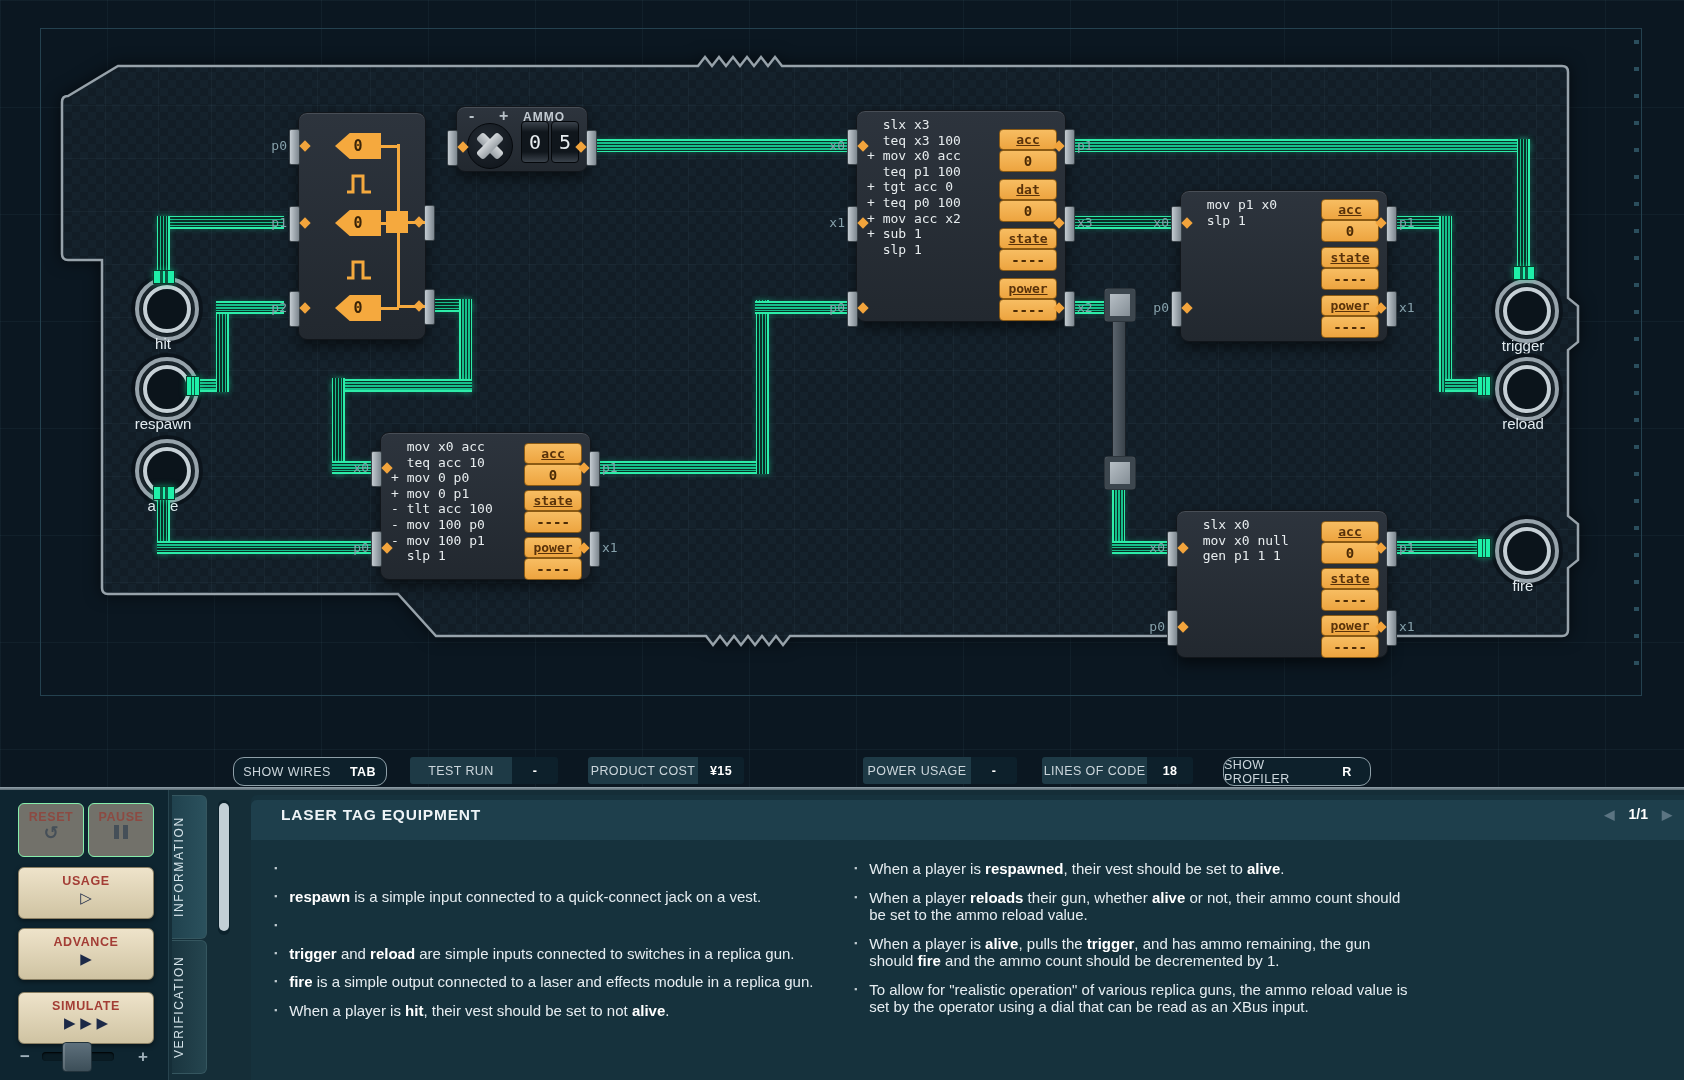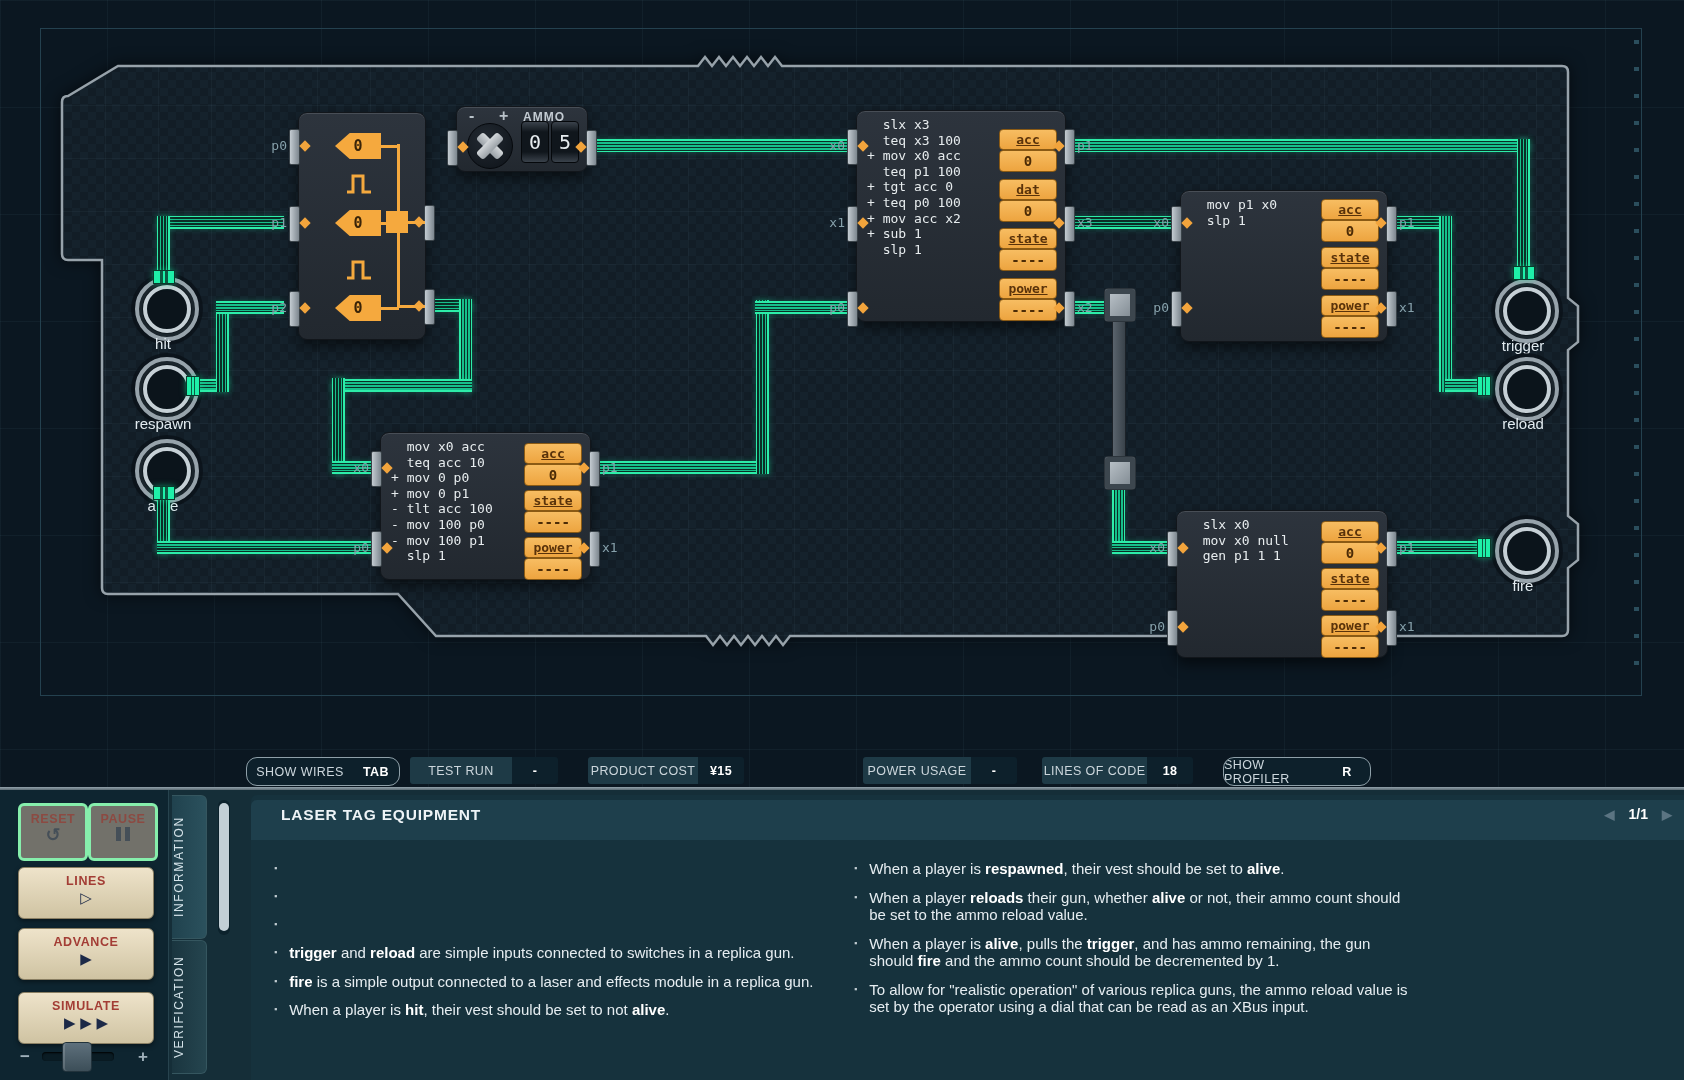--- a/index.html
+++ b/index.html
@@ -74,21 +74,21 @@
        background:linear-gradient(180deg,#93a2ab,#5c6b74);}
   
   .bpanel{position:absolute;left:0;top:790px;width:1684px;height:290px;background:#152e38;}
   .ctrl{position:absolute;left:0;top:790px;width:168px;height:290px;background:#0e2530;border-right:1px solid #27434e;}
   .btn{position:absolute;left:18px;width:134px;height:50px;border-radius:6px;text-align:center;
        background:linear-gradient(180deg,#eee3ca,#cfc3a2);border:1px solid #8a7f63;
        box-shadow:0 2px 5px rgba(0,0,0,.45);cursor:pointer;}
   .btn .blabel{display:block;margin-top:6px;font:bold 12.5px "Liberation Sans",sans-serif;
        letter-spacing:.6px;color:#a33d35;}
   .btn .bicon{display:block;margin-top:1px;font:15px "DejaVu Sans",sans-serif;color:#1c2947;}
-  .btn.half{width:64px;height:52px;background:#72716a;border:3px solid #86efac;box-shadow:none;}
+  .btn.half{width:64px;height:52px;background:#72716a;border:1px solid #86efac;box-shadow:none;}
   .btn.half .blabel{color:#8c4a42;}
   .btn.half .bicon{color:#454f58;font-size:18px;font-weight:bold;margin-top:-2px;}
   .pbar{display:inline-block;width:5px;height:14px;background:#454f58;margin:0 2px;}
   .slider-minus,.slider-plus{position:absolute;font:bold 17px "Liberation Sans",sans-serif;color:#9fb0ba;}
   .slider-track{position:absolute;left:42px;top:1052px;width:72px;height:9px;border-radius:4px;
        background:#0a1c24;box-shadow:inset 0 1px 2px #000;}
   .slider-handle{position:absolute;left:62px;top:1042px;width:28px;height:28px;border-radius:4px;
        background:linear-gradient(180deg,#5e707c,#3c4e58);border:1px solid #22333c;
        box-shadow:inset 2px 0 0 rgba(255,255,255,.15);}
   .vtab{position:absolute;left:172px;width:34px;
@@ -337,21 +337,21 @@
         <div class="wheel" style="left: 64px; top: 14px;">0</div>
         <div class="wheel" style="left: 94px; top: 14px;">5</div>
         <div class="pin l" style="top: 23px; left: -10px;"></div>
         <div class="diamond" style="top: 36px; left: 2px;"></div>
         <div class="pin r" style="top: 23px; right: -10px;"></div>
         <div class="diamond" style="top: 36px; right: 2px;"></div>
       </div>
     </div>
 
   <div id="statusbar-layer">
-      <div class="stat boxed" style="left: 246px; top: 757px; width: 152px;">
+      <div class="stat boxed" style="left: 233px; top: 757px; width: 152px;">
         <span class="lbl">SHOW WIRES</span>
         <span class="val">TAB</span>
       </div>
       <div class="stat" style="left: 410px; top: 757px; width: 148px;">
         <span class="lbl">TEST RUN</span>
         <span class="val">-</span>
       </div>
       <div class="stat" style="left: 588px; top: 757px; width: 156px;">
         <span class="lbl">PRODUCT COST</span>
         <span class="val">¥15</span>
@@ -376,21 +376,21 @@
 
   <div class="btn half" style="left:18px;top:803px;">
     <span class="blabel">RESET</span>
     <span class="bicon">↺</span>
   </div>
   <div class="btn half" style="left:88px;top:803px;">
     <span class="blabel">PAUSE</span>
     <span class="bicon"><span class="pbar"></span><span class="pbar"></span></span>
   </div>
   <div class="btn" style="top:867px;">
-    <span class="blabel">LINES</span>
+    <span class="blabel">USAGE</span>
     <span class="bicon">▷</span>
   </div>
   <div class="btn" style="top:928px;">
     <span class="blabel">ADVANCE</span>
     <span class="bicon">▶</span>
   </div>
   <div class="btn" style="top:992px;">
     <span class="blabel">SIMULATE</span>
     <span class="bicon">▶ ▶ ▶</span>
   </div>
@@ -411,20 +411,21 @@
       <span class="arr">◀</span>
       <span>1/1</span>
       <span class="arr">▶</span>
     </div>
     <div class="col left" id="col-left">
         <div class="bullet-item">
           <div class="sq">▪</div>
         </div>
         <div class="bullet-item">
           <div class="sq">▪</div>
+          <div class="btxt"><b>respawn</b><span> is a simple input connected to a quick-connect jack on a vest.</span></div>
         </div>
         <div class="bullet-item">
           <div class="sq">▪</div>
         </div>
         <div class="bullet-item">
           <div class="sq">▪</div>
           <div class="btxt"><b>trigger</b><span> and </span><b>reload</b><span> are simple inputs connected to switches in a replica gun.</span></div>
         </div>
         <div class="bullet-item">
           <div class="sq">▪</div>

